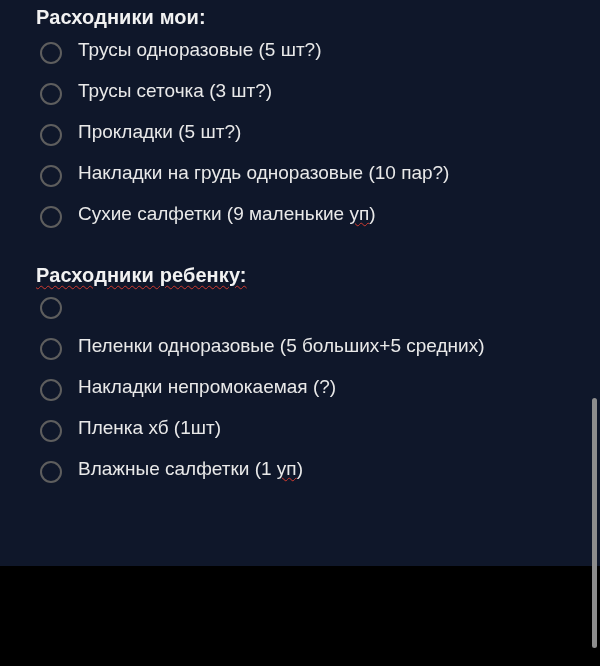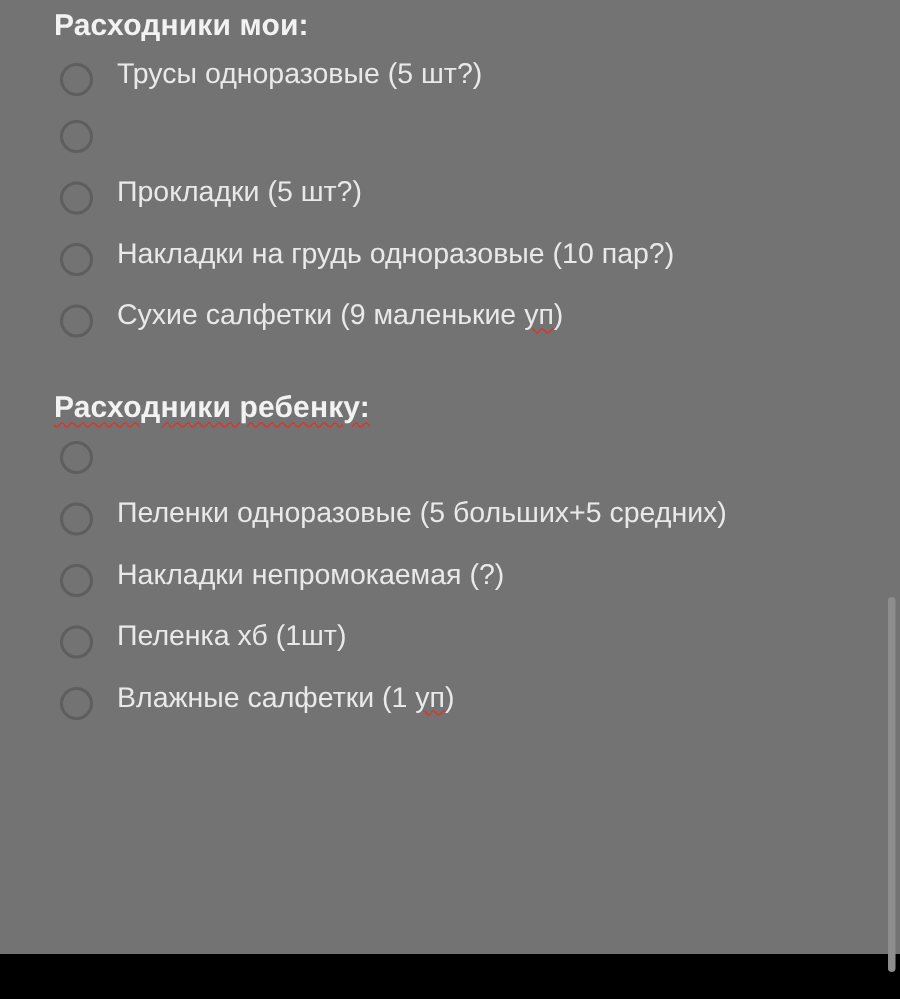--- a/index.html
+++ b/index.html
@@ -10,22 +10,22 @@
     height: 666px;
     overflow: hidden;
   }
   body {
     font-family: "Liberation Sans", sans-serif;
     color: #e8e8e8;
   }
   .page {
     position: relative;
     width: 600px;
-    height: 636px;
-    background: #737373;
+    height: 566px;
+    background: #0f172a;
     box-sizing: border-box;
     padding: 0 30px 0 36px;
   }
   .section-title {
     font-size: 20px;
     font-weight: bold;
     color: #f2f2f2;
     letter-spacing: 0.1px;
     margin: 0;
     padding: 0;
@@ -102,20 +102,21 @@
     <span class="section-title">Расходники мои:</span>
   </div>
 
   <ul class="item-list">
     <li class="item">
       <span class="radio"></span>
       <span class="item-label">Трусы одноразовые (5 шт?)</span>
     </li>
     <li class="item">
       <span class="radio"></span>
+      <span class="item-label">Трусы сеточка (3 шт?)</span>
     </li>
     <li class="item">
       <span class="radio"></span>
       <span class="item-label">Прокладки (5 шт?)</span>
     </li>
     <li class="item">
       <span class="radio"></span>
       <span class="item-label">Накладки на грудь одноразовые (10 пар?)</span>
     </li>
     <li class="item">
@@ -135,21 +136,21 @@
     <li class="item">
       <span class="radio"></span>
       <span class="item-label">Пеленки одноразовые (5 больших+5 средних)</span>
     </li>
     <li class="item">
       <span class="radio"></span>
       <span class="item-label">Накладки непромокаемая (?)</span>
     </li>
     <li class="item">
       <span class="radio"></span>
-      <span class="item-label">Пеленка хб (1шт)</span>
+      <span class="item-label">Пленка хб (1шт)</span>
     </li>
     <li class="item">
       <span class="radio"></span>
       <span class="item-label"><span>Влажные салфетки (1 </span><span class="wavy">уп</span><span>)</span></span>
     </li>
   </ul>
 
   <div class="scrollbar-track"></div>
   <div class="scrollbar-thumb"></div>
 </div>

